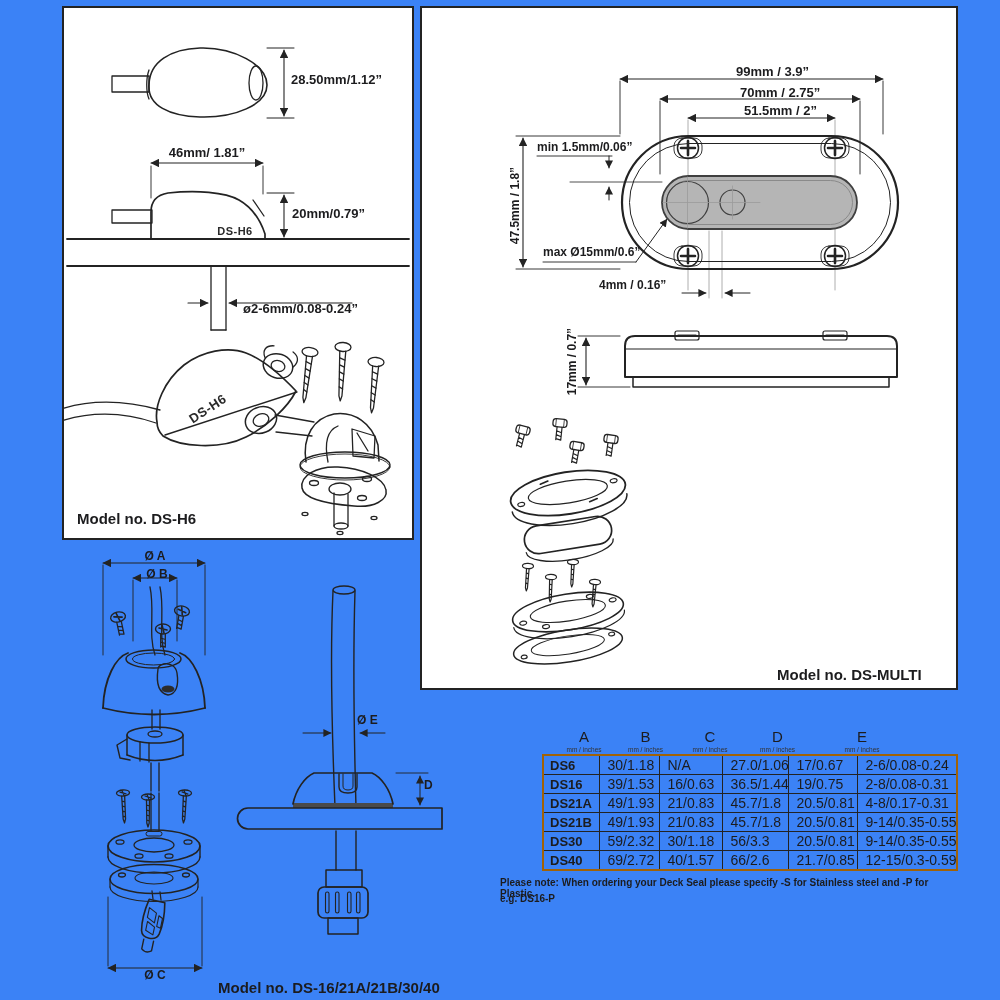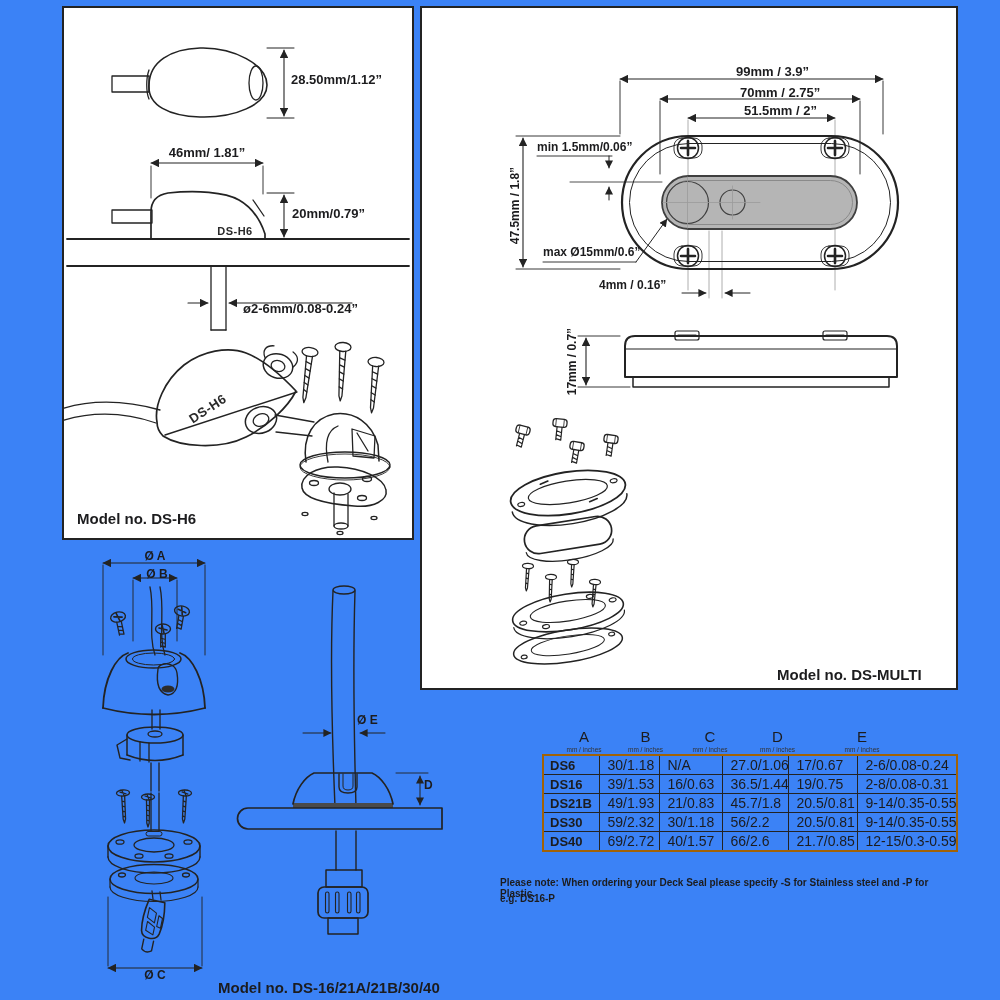--- a/index.html
+++ b/index.html
@@ -462,32 +462,40 @@
         </tr>
         <tr>
           <td class="m">DS16</td>
           <td>39/1.53</td>
           <td>16/0.63</td>
           <td>36.5/1.44</td>
           <td>19/0.75</td>
           <td>2-8/0.08-0.31</td>
         </tr>
         <tr>
+          <td class="m">DS21A</td>
+          <td>49/1.93</td>
+          <td>21/0.83</td>
+          <td>45.7/1.8</td>
+          <td>20.5/0.81</td>
+          <td>4-8/0.17-0.31</td>
+        </tr>
+        <tr>
           <td class="m">DS21B</td>
           <td>49/1.93</td>
           <td>21/0.83</td>
           <td>45.7/1.8</td>
           <td>20.5/0.81</td>
           <td>9-14/0.35-0.55</td>
         </tr>
         <tr>
           <td class="m">DS30</td>
           <td>59/2.32</td>
           <td>30/1.18</td>
-          <td>56/2.2</td>
+          <td>56/3.3</td>
           <td>20.5/0.81</td>
           <td>9-14/0.35-0.55</td>
         </tr>
         <tr>
           <td class="m">DS40</td>
           <td>69/2.72</td>
           <td>40/1.57</td>
           <td>66/2.6</td>
           <td>21.7/0.85</td>
           <td>12-15/0.3-0.59</td>

